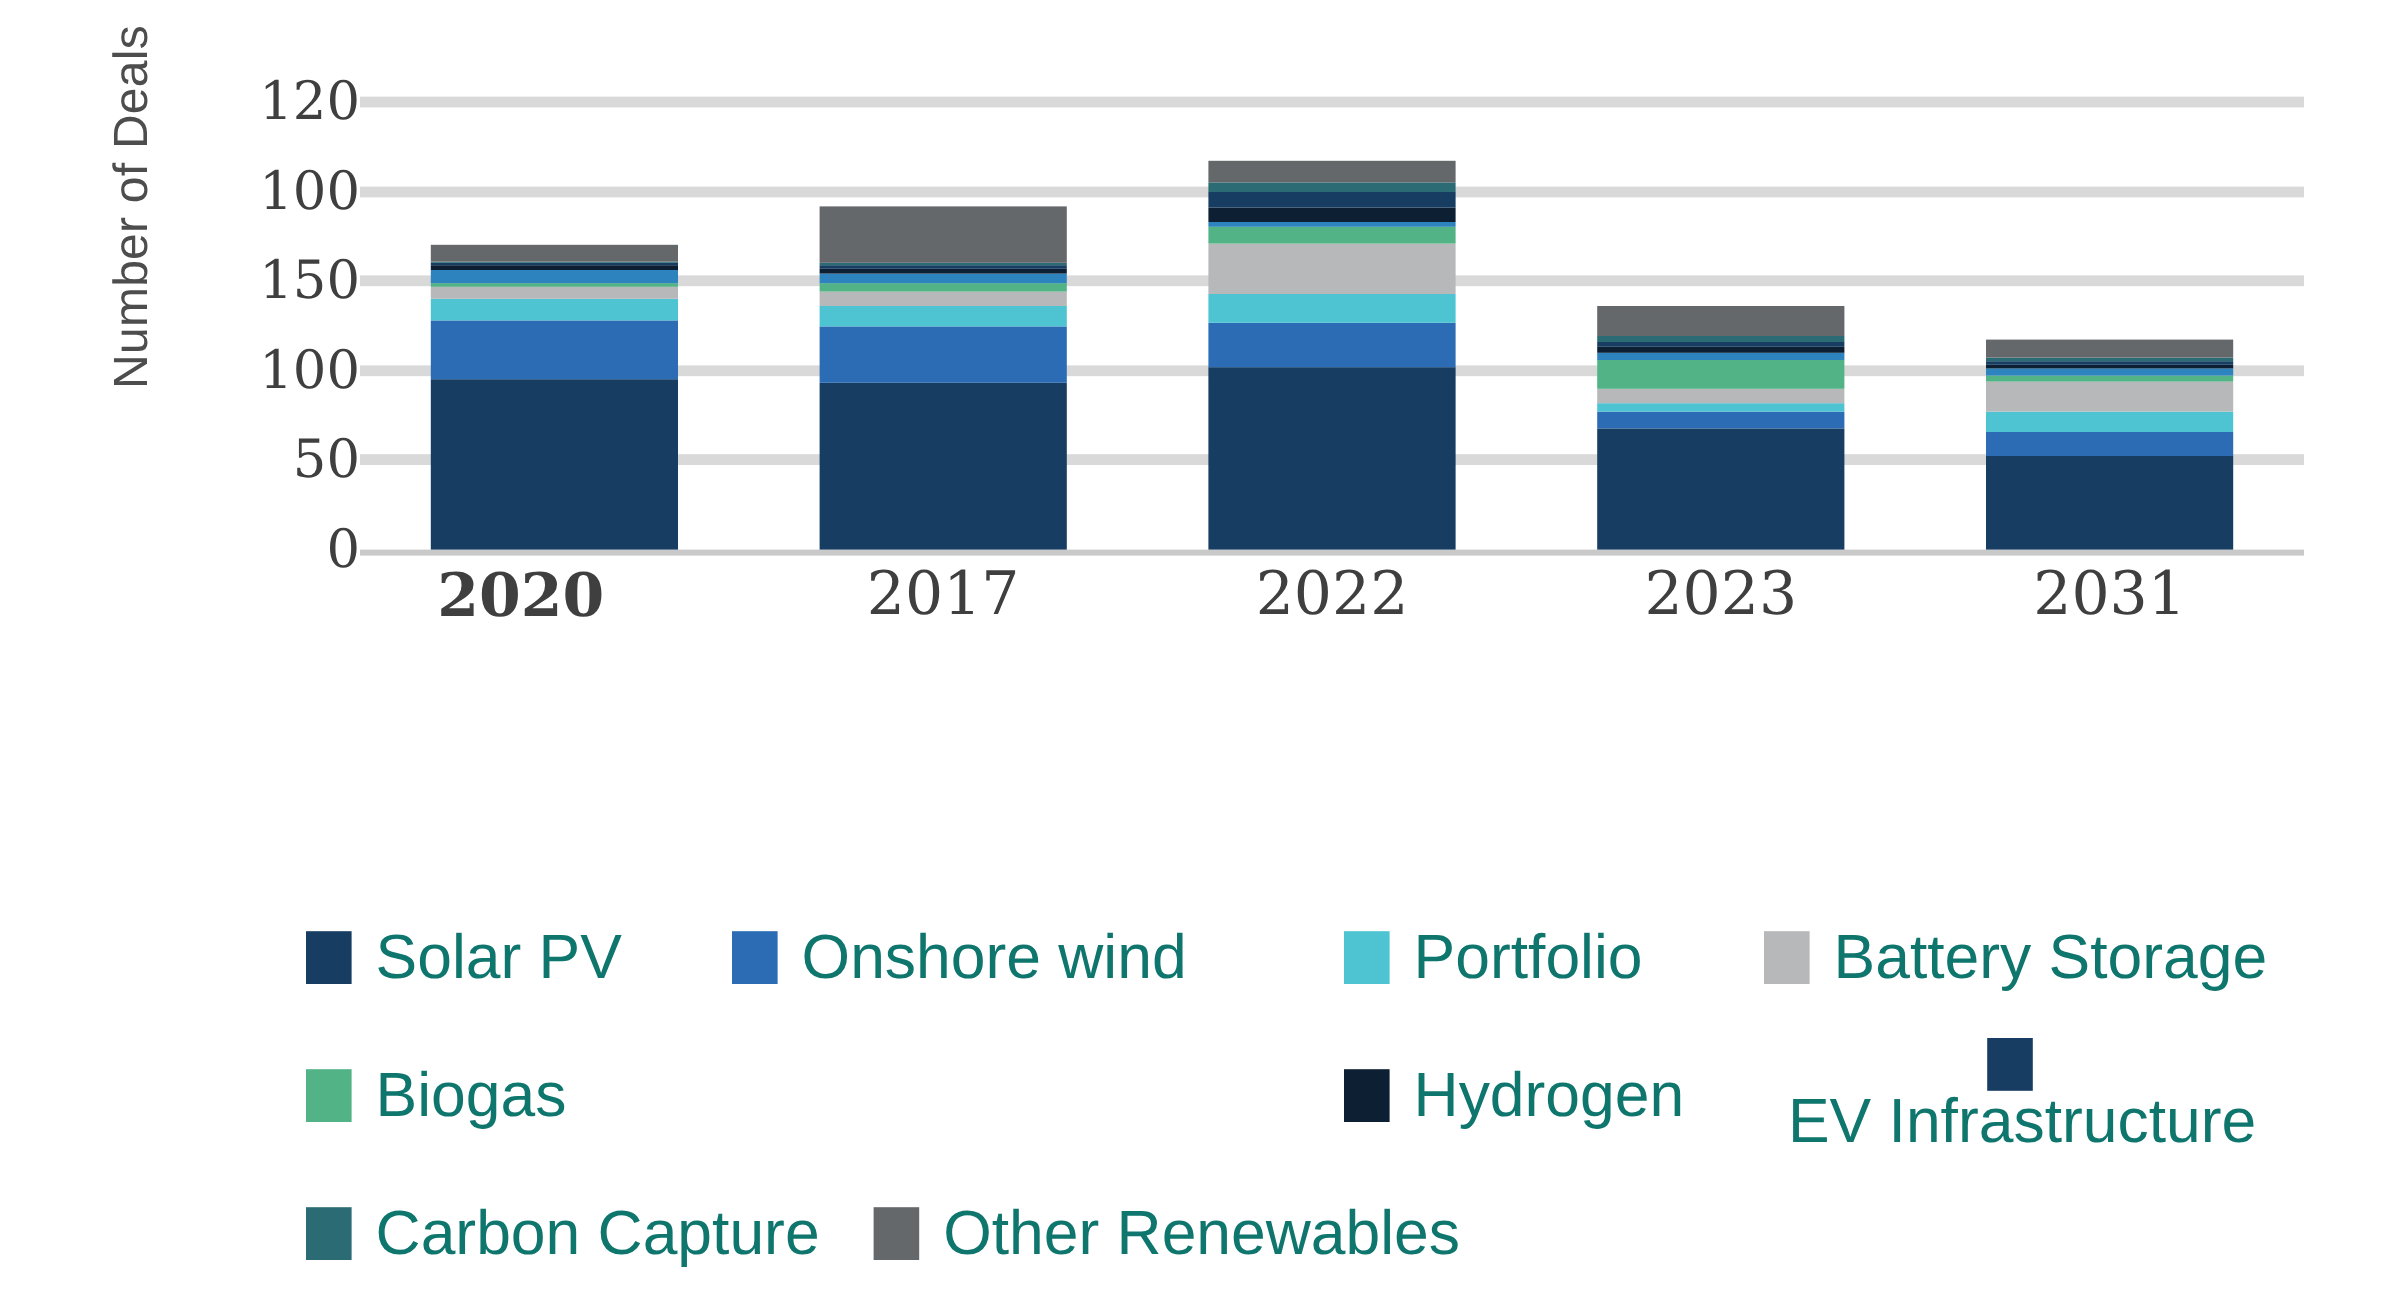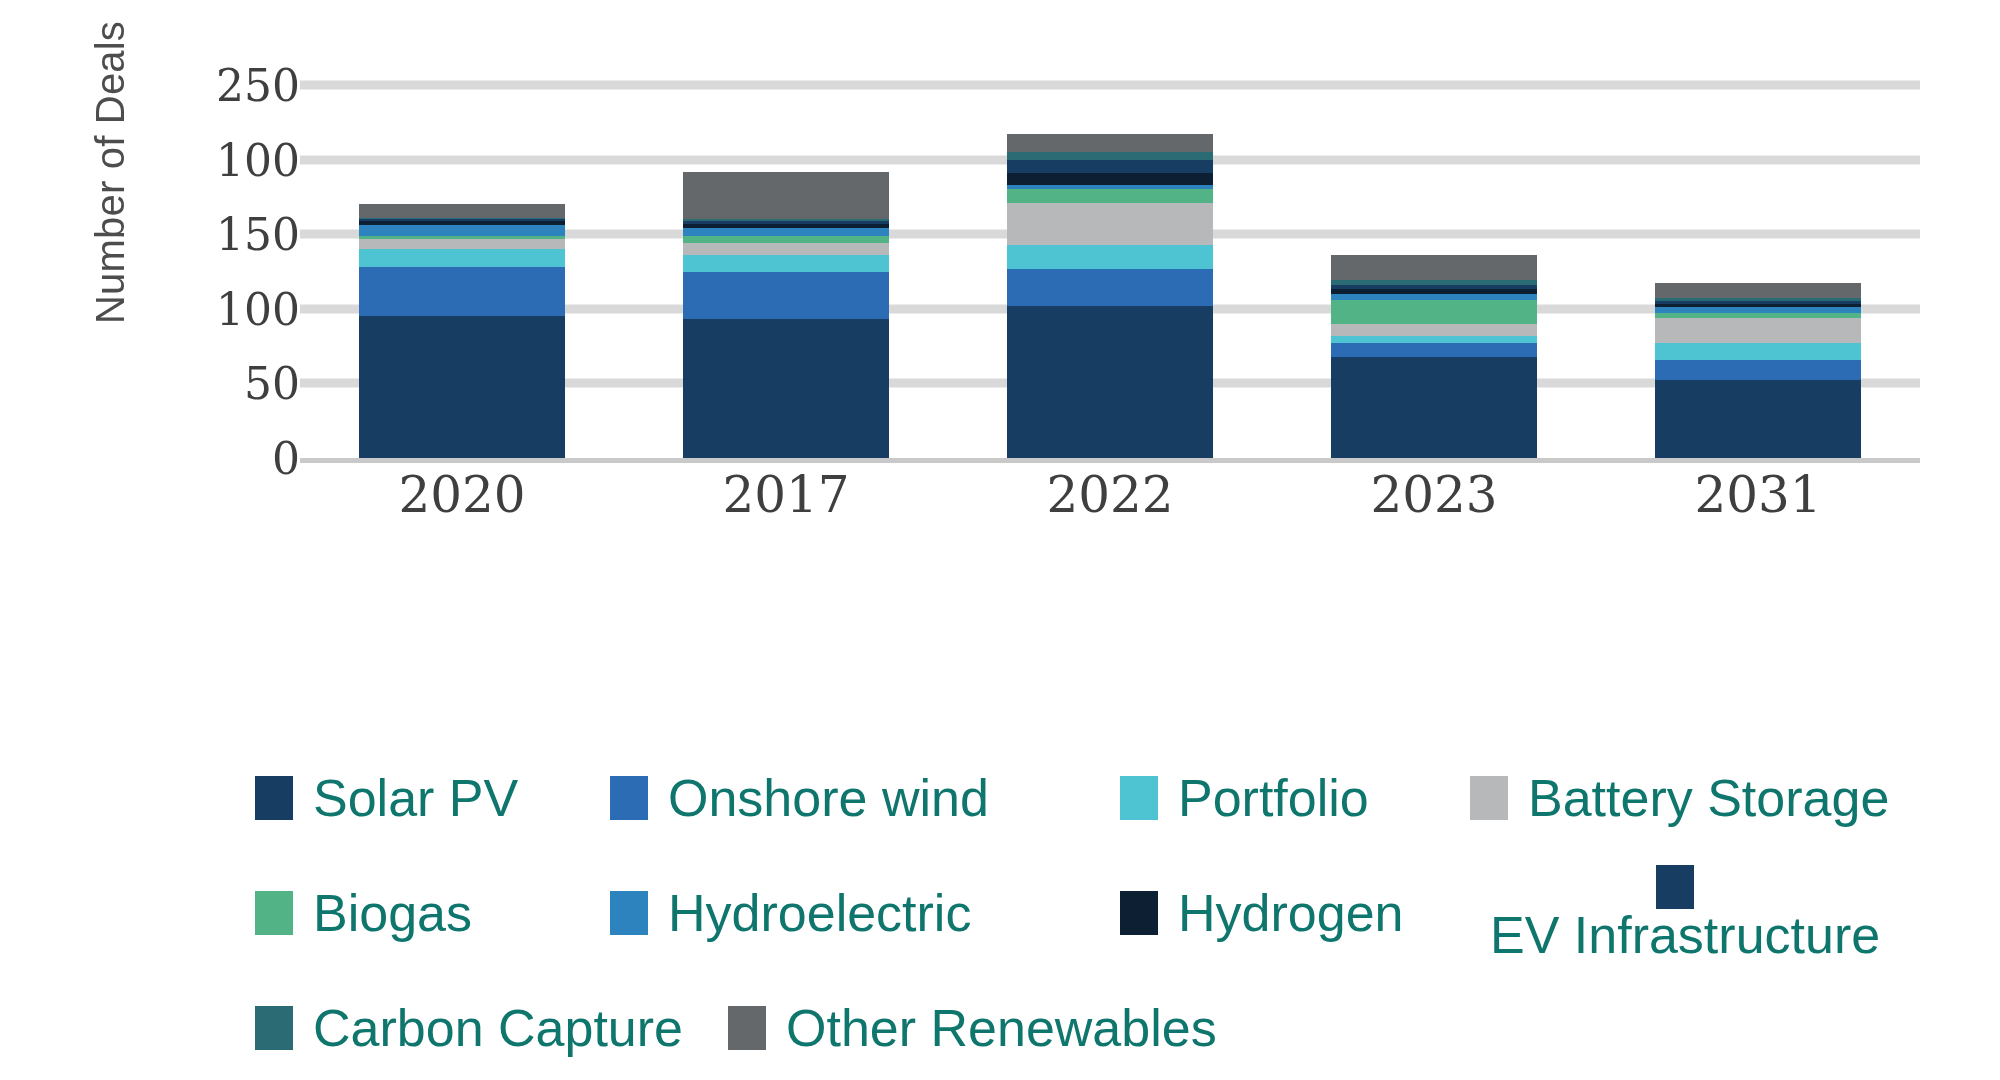--- a/index.html
+++ b/index.html
@@ -51,21 +51,21 @@
   <div id="plot">
 
     <div class="ylabel">Number of Deals</div>
 
     <div id="yticks">
         <div class="ytick" style="top: 458px;">0</div>
         <div class="ytick" style="top: 383.4px;">50</div>
         <div class="ytick" style="top: 308.8px;">100</div>
         <div class="ytick" style="top: 234.2px;">150</div>
         <div class="ytick" style="top: 159.6px;">100</div>
-        <div class="ytick" style="top: 85px;">250</div>
+        <div class="ytick" style="top: 85px;">120</div>
       </div>
     <div id="gridlines">
         <div class="axisline" style="top: 458px;"></div>
         <div class="gridline" style="top: 383.4px;"></div>
         <div class="gridline" style="top: 308.8px;"></div>
         <div class="gridline" style="top: 234.2px;"></div>
         <div class="gridline" style="top: 159.6px;"></div>
         <div class="gridline" style="top: 85px;"></div>
       </div>
     <div id="bars">
@@ -124,21 +124,21 @@
           <div class="seg" title="Battery Storage 2024: 17" style="background: rgb(182, 184, 185); bottom: 114.884px; height: 25.364px;"></div>
           <div class="seg" title="Biogas 2024: 3" style="background: rgb(82, 179, 134); bottom: 140.248px; height: 4.476px;"></div>
           <div class="seg" title="Hydroelectric 2024: 4" style="background: rgb(45, 131, 189); bottom: 144.724px; height: 5.968px;"></div>
           <div class="seg" title="Hydrogen 2024: 2" style="background: rgb(13, 32, 51); bottom: 150.692px; height: 2.984px;"></div>
           <div class="seg" title="EV Infrastructure 2024: 2" style="background: rgb(23, 61, 99); bottom: 153.676px; height: 2.984px;"></div>
           <div class="seg" title="Carbon Capture 2024: 2" style="background: rgb(42, 107, 116); bottom: 156.66px; height: 2.984px;"></div>
           <div class="seg" title="Other Renewables 2024: 10" style="background: rgb(101, 104, 107); bottom: 159.644px; height: 14.92px;"></div>
         </div>
       </div>
     <div id="xticks">
-        <div class="xtick" style="left: 462px;">2020</div>
+        <div class="xtick" style="left: 434px; font-weight: bold;">2020</div>
         <div class="xtick" style="left: 786px;">2017</div>
         <div class="xtick" style="left: 1110px;">2022</div>
         <div class="xtick" style="left: 1434px;">2023</div>
         <div class="xtick" style="left: 1758px;">2031</div>
       </div>
 
   </div>
 
   <div id="legend">
       <div class="legend-row" style="position: relative;">
@@ -157,24 +157,20 @@
         <div class="legend-item" style="margin-left: 0px; position: absolute; left: 1470px;">
           <span class="swatch" style="background: rgb(182, 184, 185);"></span>
           <span class="legend-label">Battery Storage</span>
         </div>
       </div>
       <div class="legend-row" style="position: relative;">
         <div class="legend-item" style="margin-left: 0px;">
           <span class="swatch" style="background: rgb(82, 179, 134);"></span>
           <span class="legend-label">Biogas</span>
         </div>
-        <div class="legend-item" style="margin-left: 0px; position: absolute; left: 610px;">
-          <span class="swatch" style="background: rgb(45, 131, 189);"></span>
-          <span class="legend-label">Hydroelectric</span>
-        </div>
         <div class="legend-item" style="margin-left: 0px; position: absolute; left: 1120px;">
           <span class="swatch" style="background: rgb(13, 32, 51);"></span>
           <span class="legend-label">Hydrogen</span>
         </div>
         <div class="legend-item" style="margin-left: 0px; position: absolute; left: 1470px; flex-direction: column;">
           <span class="swatch" style="background: rgb(23, 61, 99);"></span>
           <span class="legend-label">EV Infrastructure</span>
         </div>
       </div>
       <div class="legend-row" style="position: relative;">

